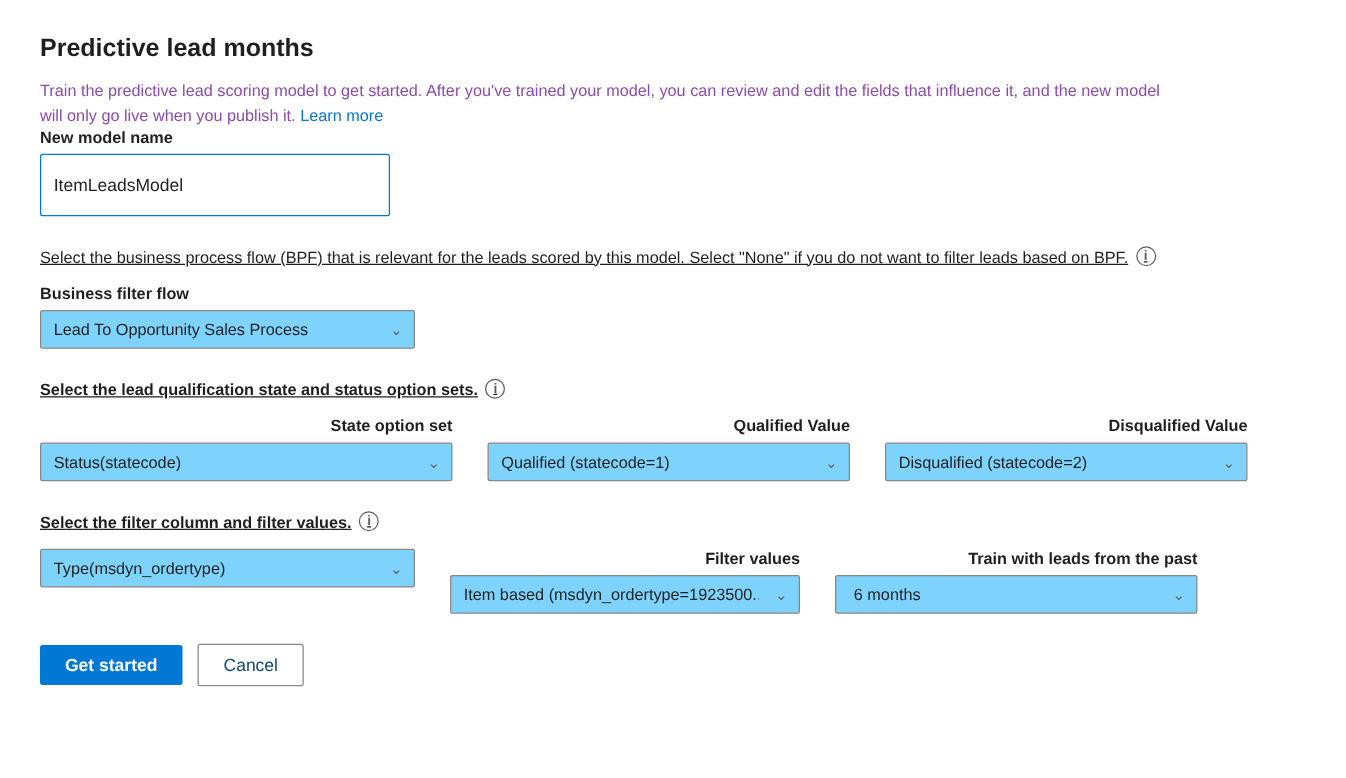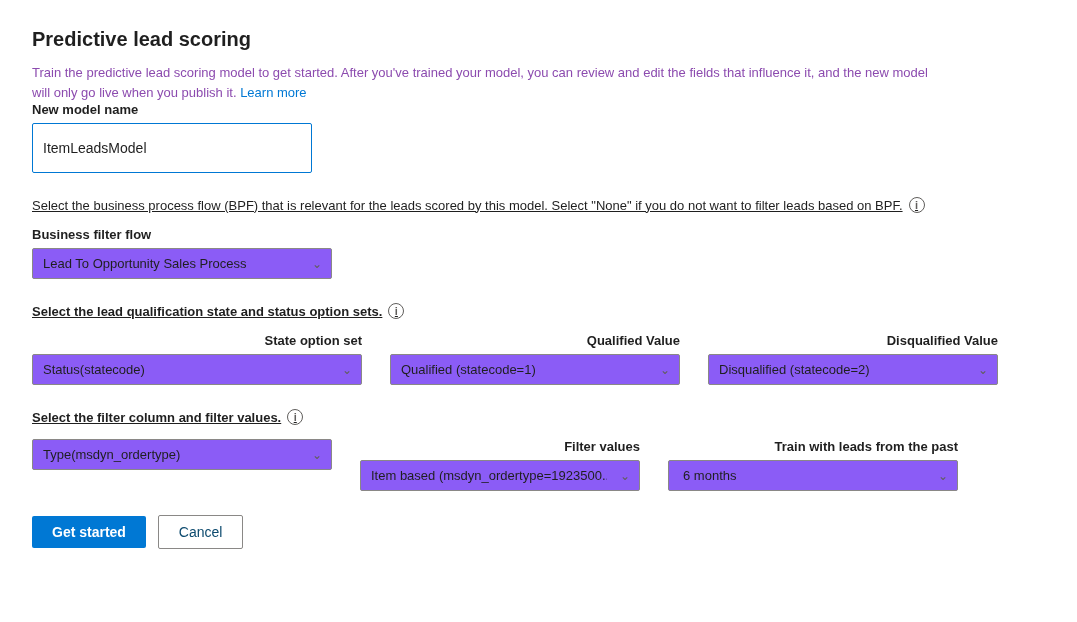--- a/index.html
+++ b/index.html
@@ -75,21 +75,21 @@
       display: inline-block;
     }
     .select-wrapper select {
       appearance: none;
       -webkit-appearance: none;
       border: 1px solid #8a8886;
       border-radius: 2px;
       padding: 7px 32px 7px 10px;
       font-size: 13px;
       color: #1f1f1f;
-      background: #8b5cf6;
+      background: #7dd3fc;
       cursor: pointer;
       outline: none;
     }
     .select-wrapper .chevron {
       position: absolute;
       right: 10px;
       top: 50%;
       transform: translateY(-50%);
       pointer-events: none;
       color: #605e5c;
@@ -138,21 +138,21 @@
     }
     .bold-label {
       font-weight: 600;
     }
   </style>
 </head>
 <body>
 
 <div class="page-container">
 
-  <h1 class="page-title">Predictive lead scoring</h1>
+  <h1 class="page-title">Predictive lead months</h1>
 
   <p class="description-text">
     <span>Train the predictive lead scoring model to get started. After you've trained your model, you can review and edit the fields that influence it, and the new model will only go live when you publish it.</span>
     <a href="#">Learn more</a>
   </p>
 
   <div class="section-block">
     <div class="field-label">New model name</div>
     <input type="text" class="text-input" value="ItemLeadsModel" style="">
   </div>

